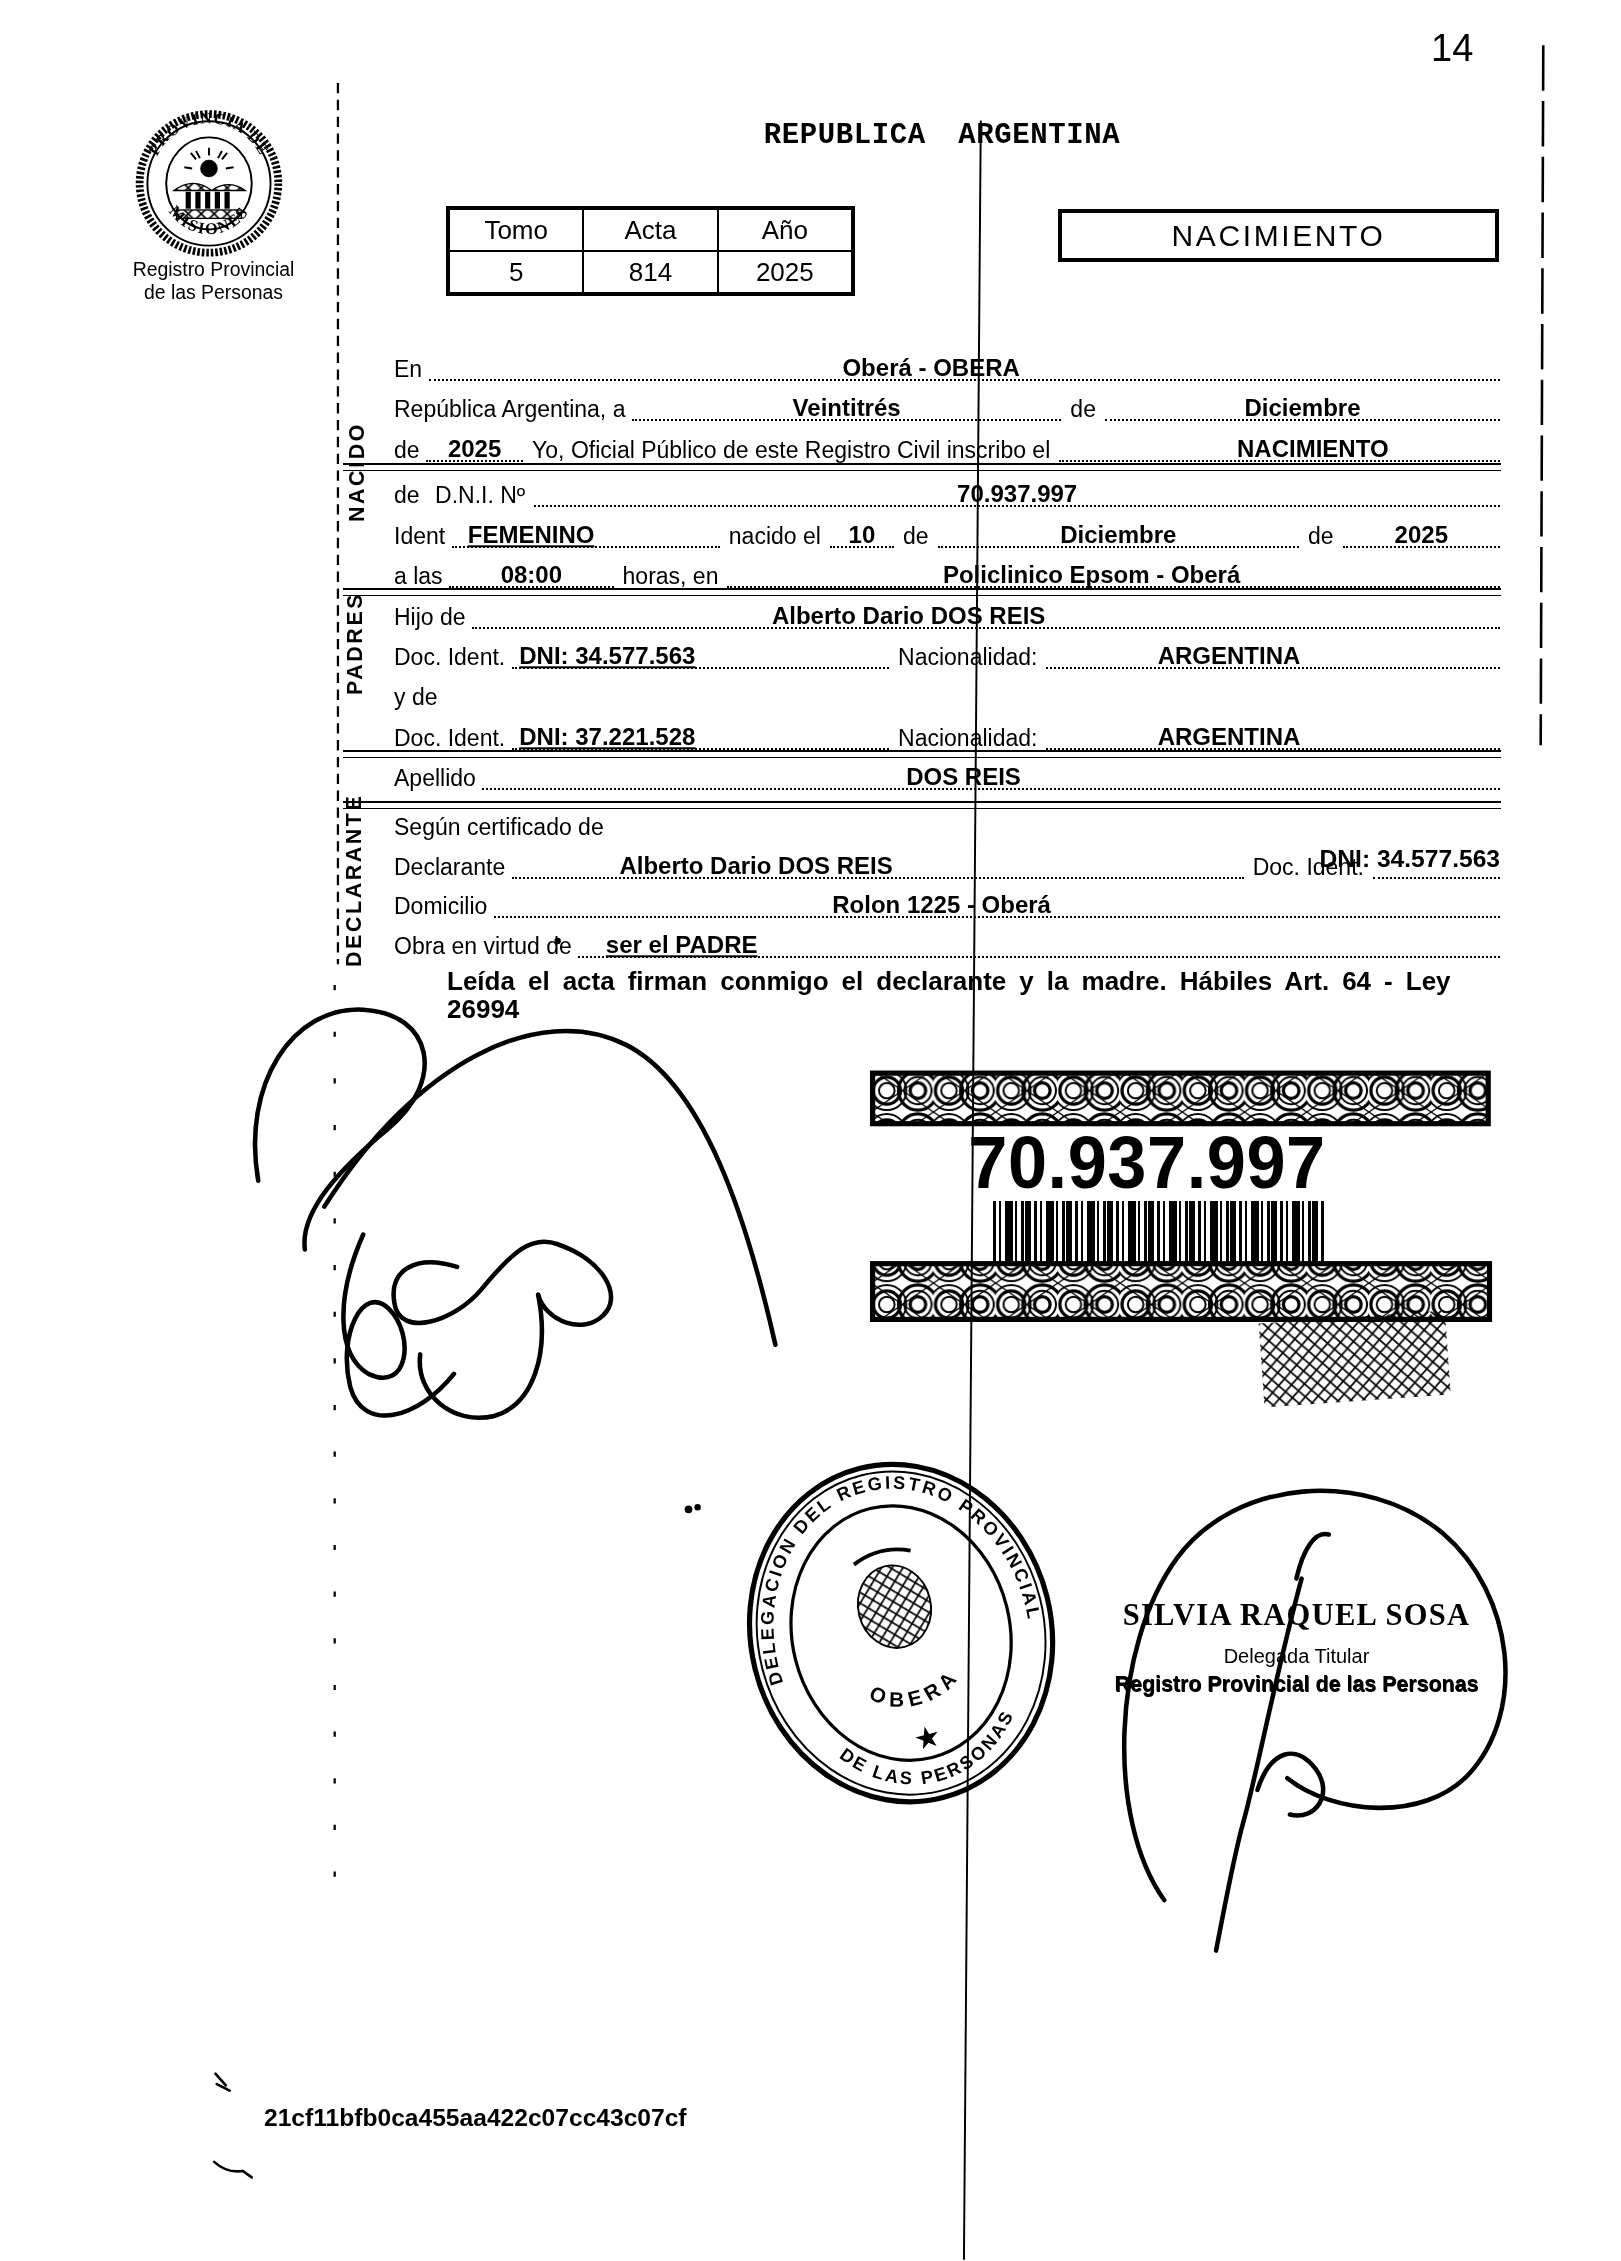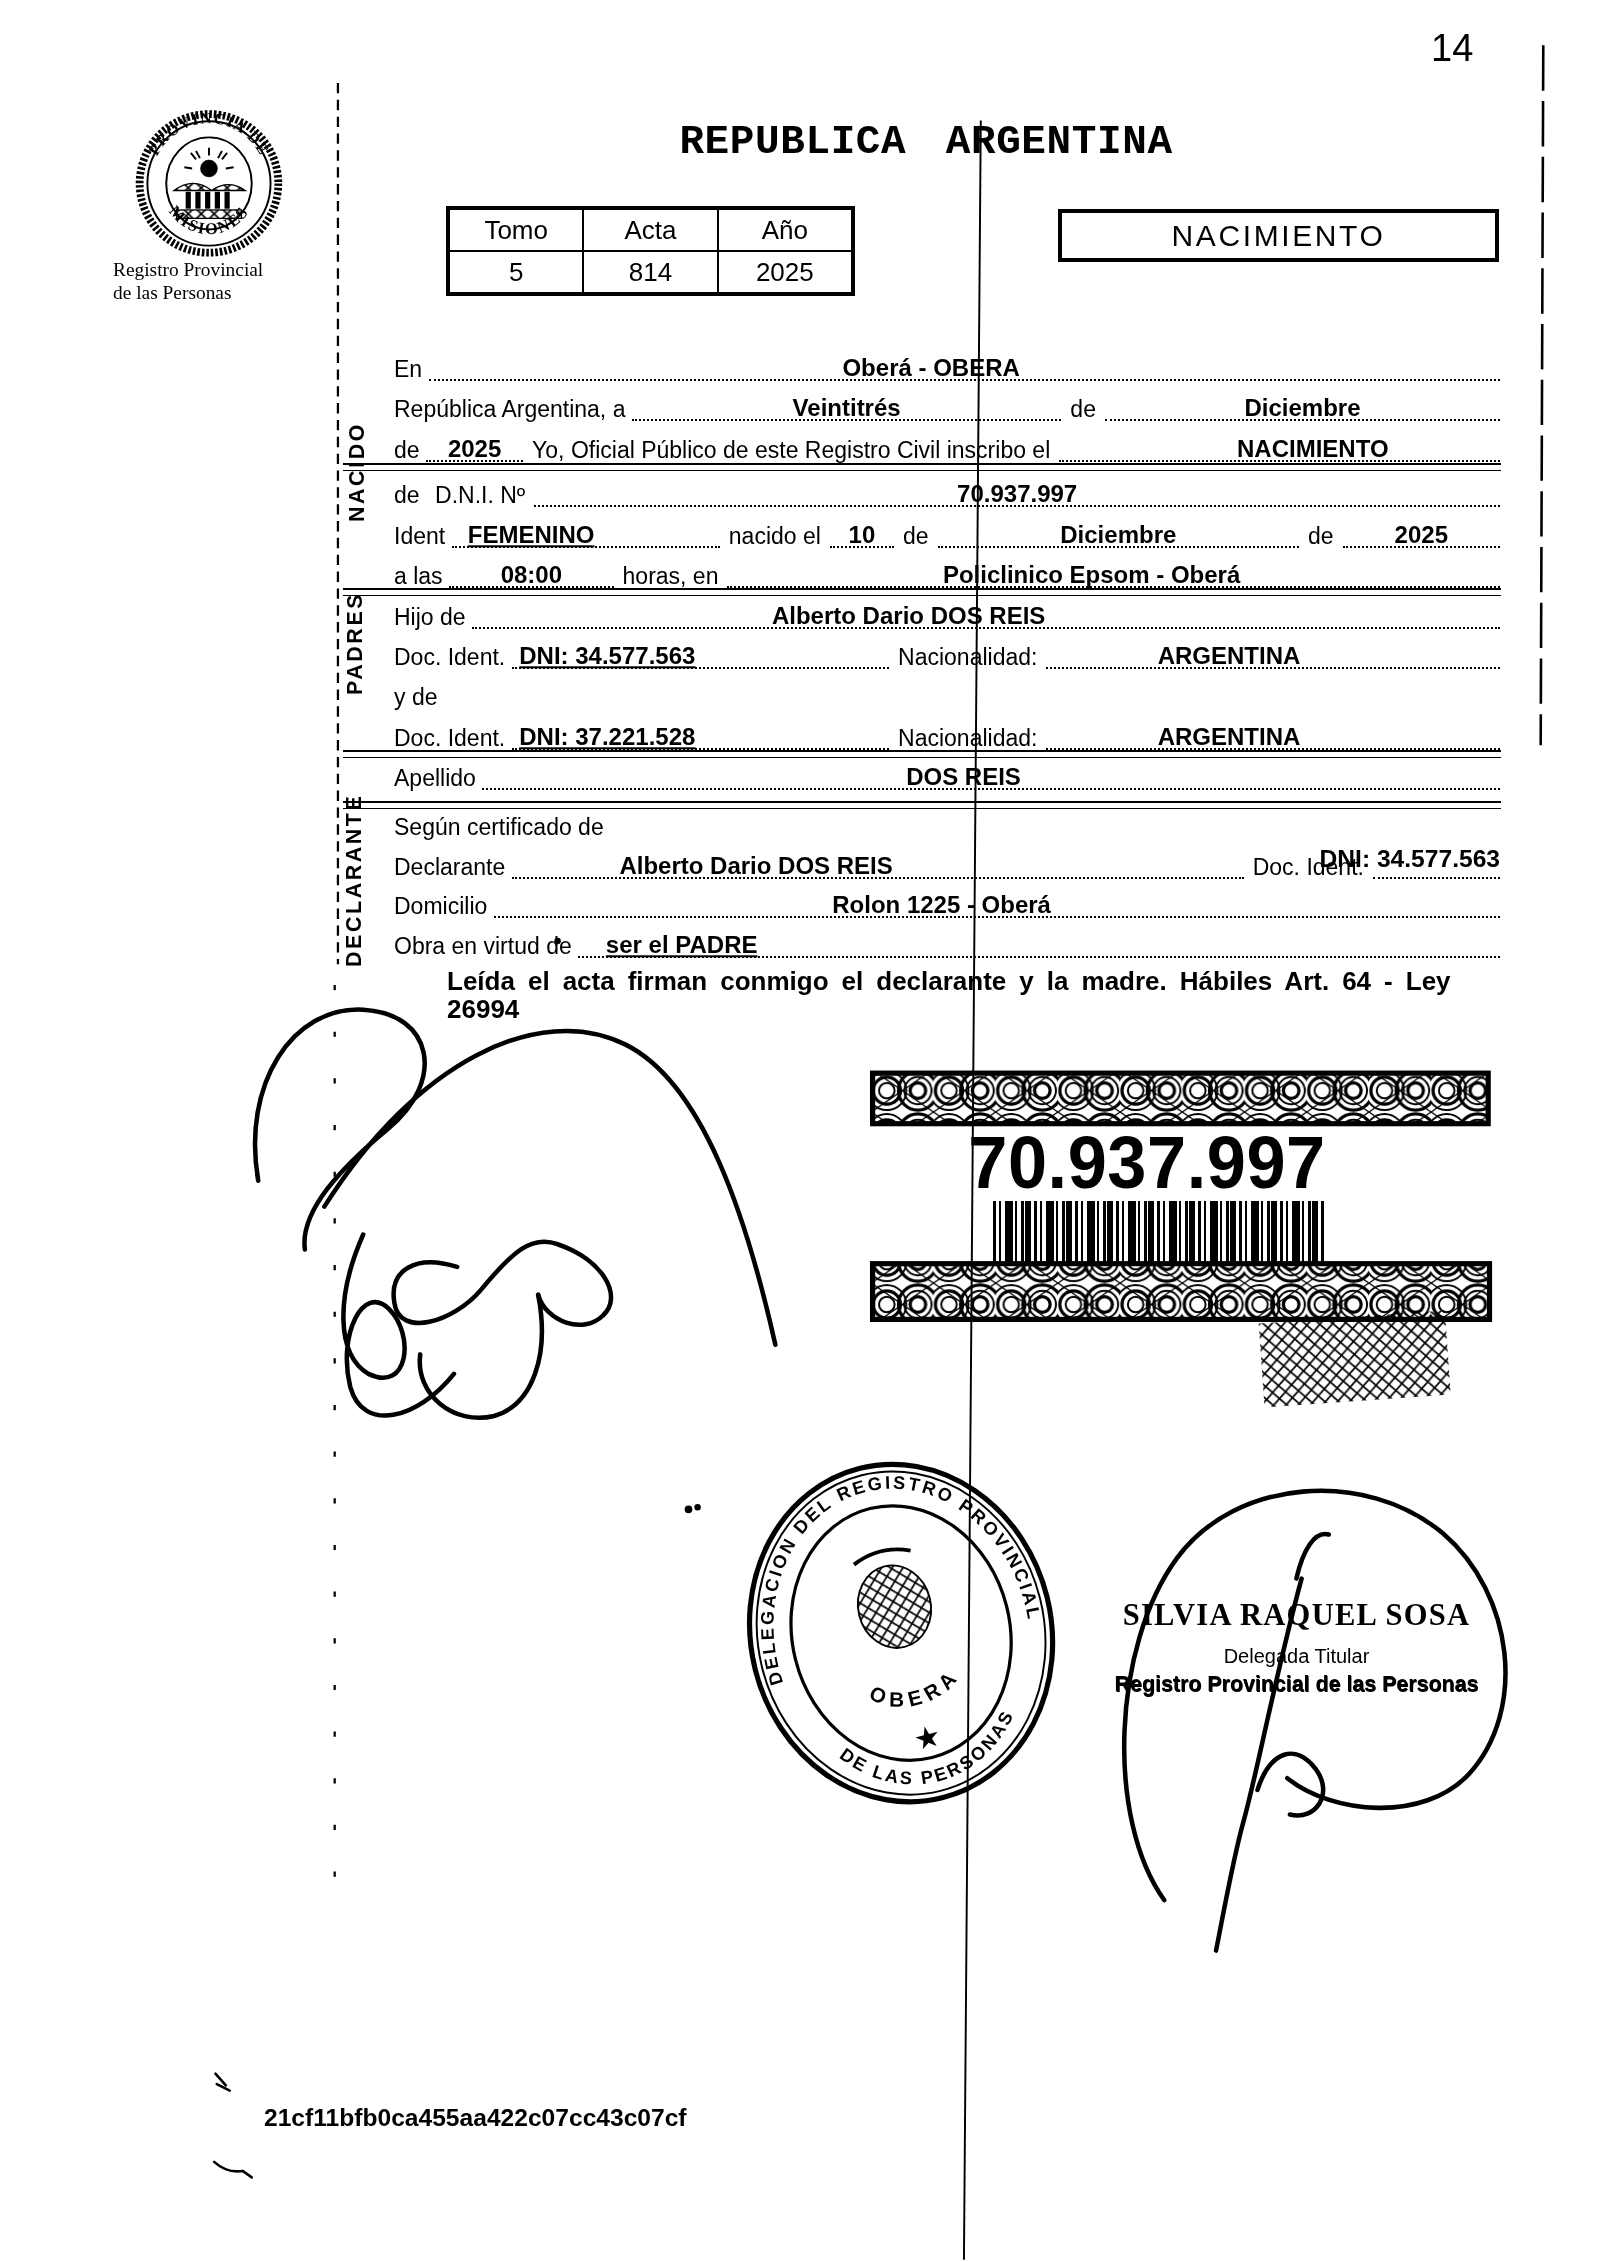--- a/index.html
+++ b/index.html
@@ -2,23 +2,23 @@
 <html style="font-size:10.4px"><head>
 <meta charset="utf-8">
 <style>
   html,body{margin:0;padding:0;background:#e8e8e8;}
   #page{position:relative;width:1622px;height:2261px;background:#ffffff;overflow:hidden;
         font-family:"Liberation Sans",sans-serif;color:#000;}
   
   #decor{position:absolute;left:0;top:0;width:1622px;height:2261px;pointer-events:none;z-index:3;}
   
   .page-num{position:absolute;left:1431px;top:27px;font-size:38px;font-weight:400;z-index:2;}
-  .doc-title{position:absolute;left:628px;top:119px;width:596px;text-align:center;z-index:2;
-             font-family:"Liberation Mono",monospace;font-weight:700;font-size:41px;word-spacing:14.3px;letter-spacing:0.6px;}
-  .agency{position:absolute;left:113px;top:258px;width:201px;font-size:19.4px;line-height:1.2;z-index:2;font-family:Liberation Serif, serif;}
+  .doc-title{position:absolute;left:644px;top:119px;width:596px;text-align:center;z-index:2;
+             font-family:"Liberation Mono",monospace;font-weight:700;font-size:29px;word-spacing:14.3px;letter-spacing:0.6px;}
+  .agency{position:absolute;left:113px;top:258px;width:201px;text-align:center;font-size:19.4px;line-height:1.2;z-index:2;}
   .rtable{position:absolute;left:446px;top:206px;width:403px;border:3.9px solid #000;z-index:2;
           display:grid;grid-template-columns:1fr 1fr 1fr;}
   .rcell{border:1.9px solid #000;height:40px;display:flex;align-items:center;justify-content:center;font-size:26px;}
   .type-box{position:absolute;left:1058px;top:209px;width:433px;height:45px;border:4.5px solid #000;z-index:2;
             display:flex;align-items:center;justify-content:center;font-size:30px;letter-spacing:2.6px;}
   
   .fline{position:absolute;left:394px;width:1106px;height:34px;display:flex;align-items:flex-end;
          font-size:23px;line-height:1.05;white-space:nowrap;z-index:2;}
   .lab{padding-right:6.5px;}
   .mid{padding:0 9px;}

